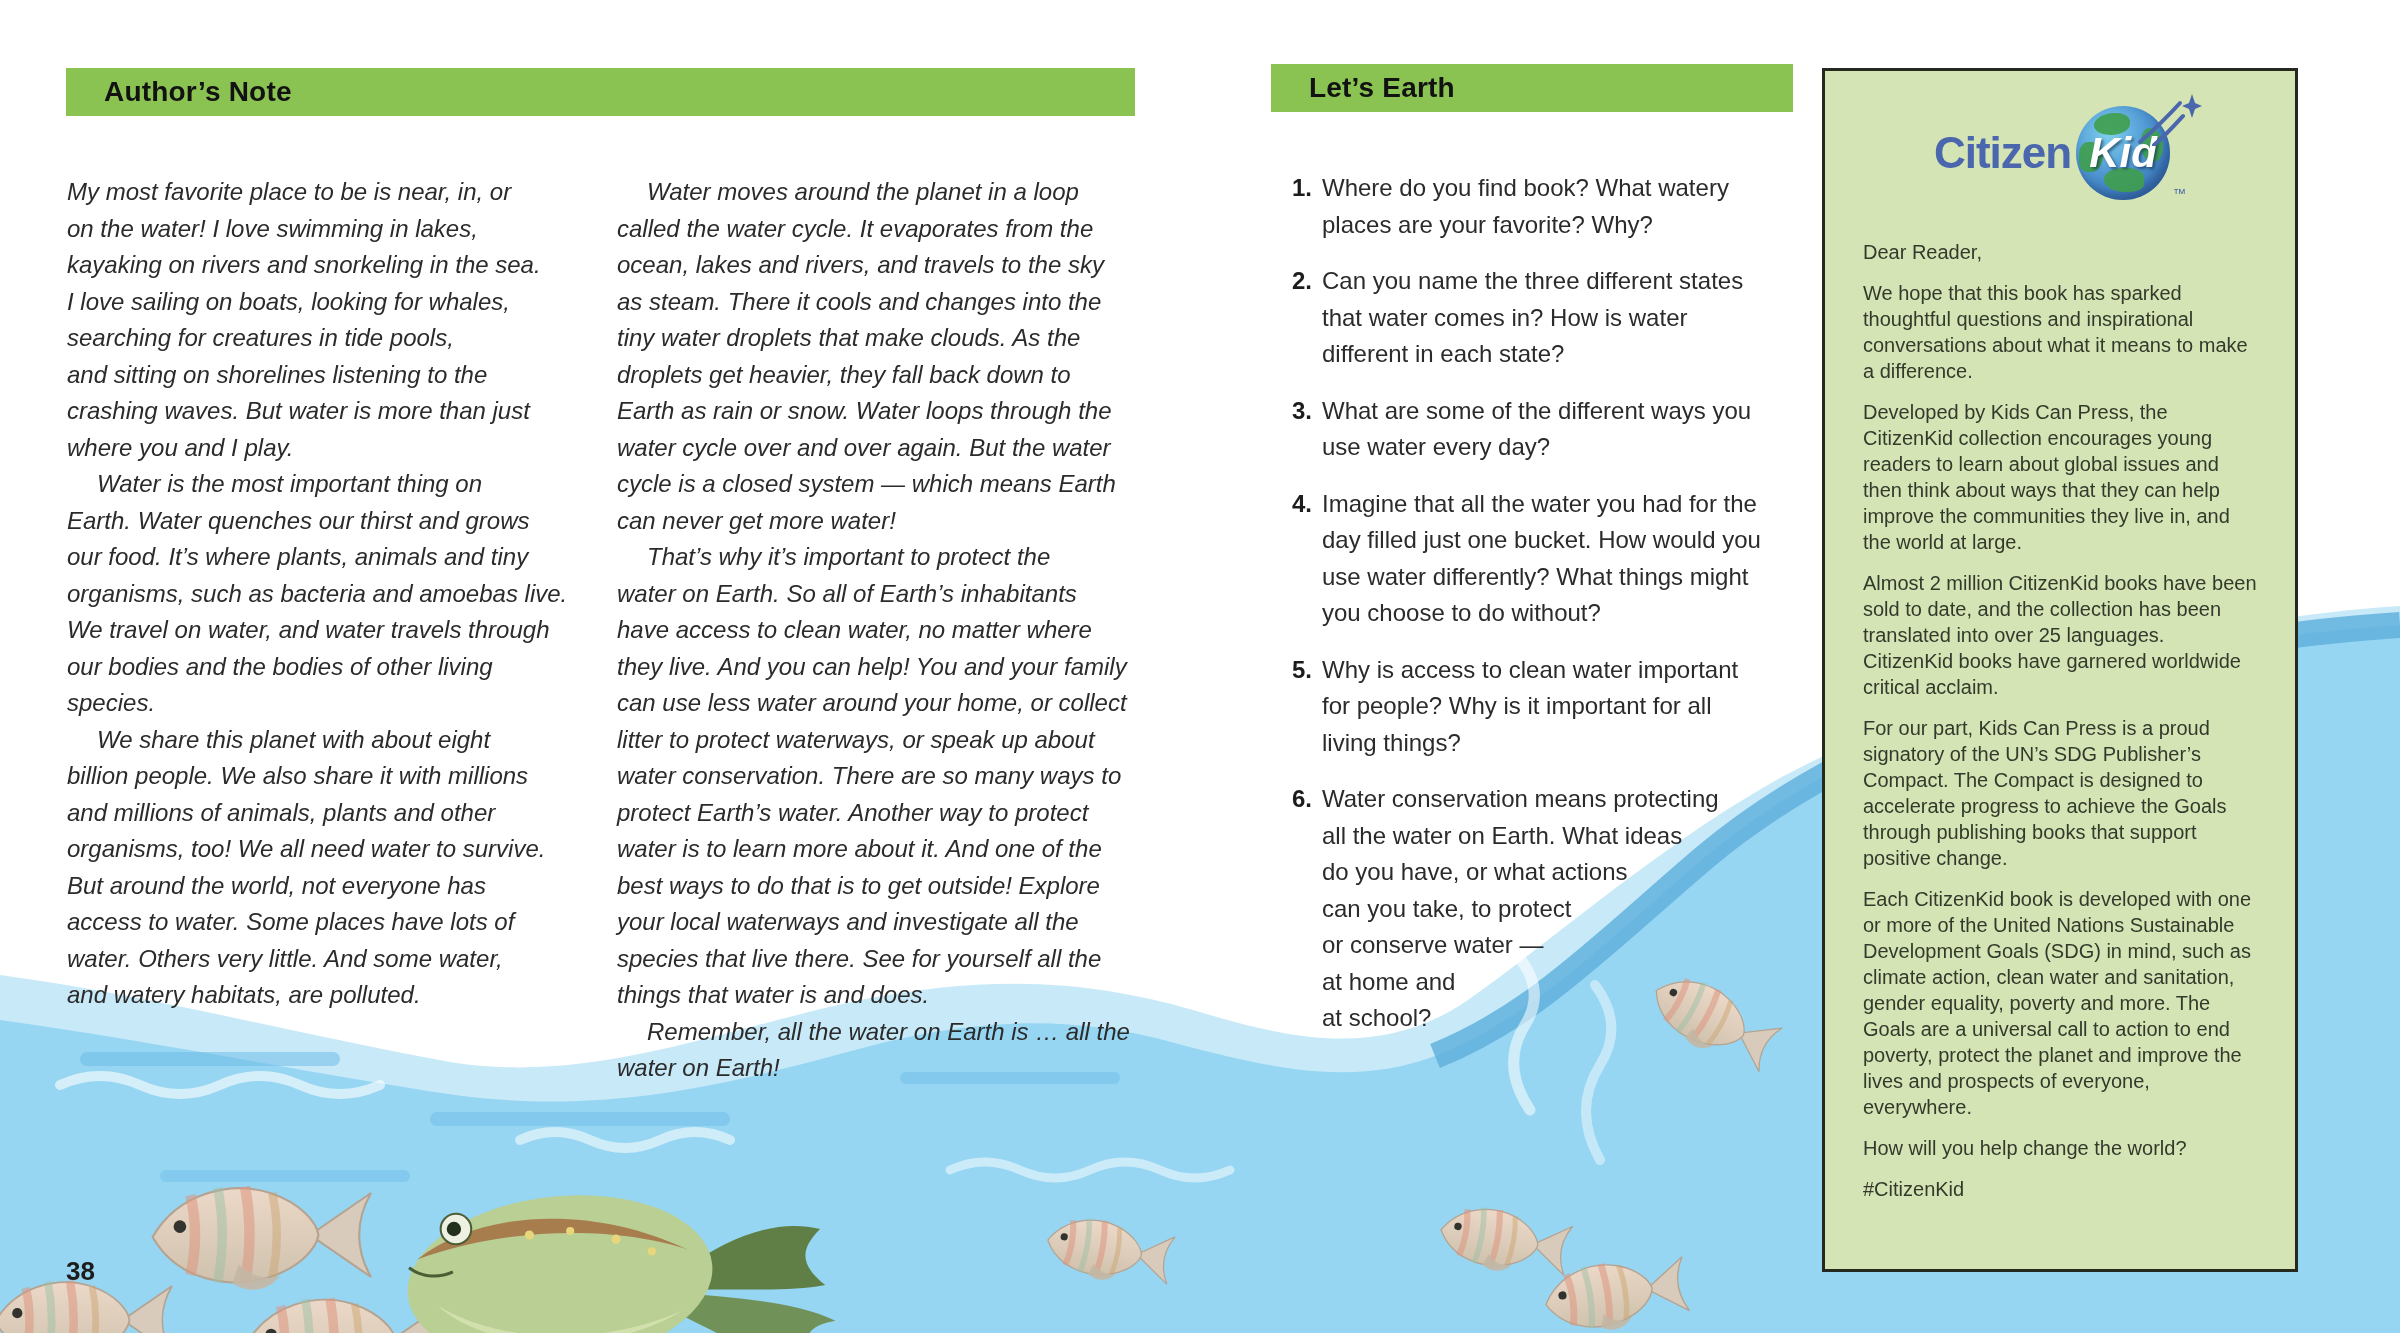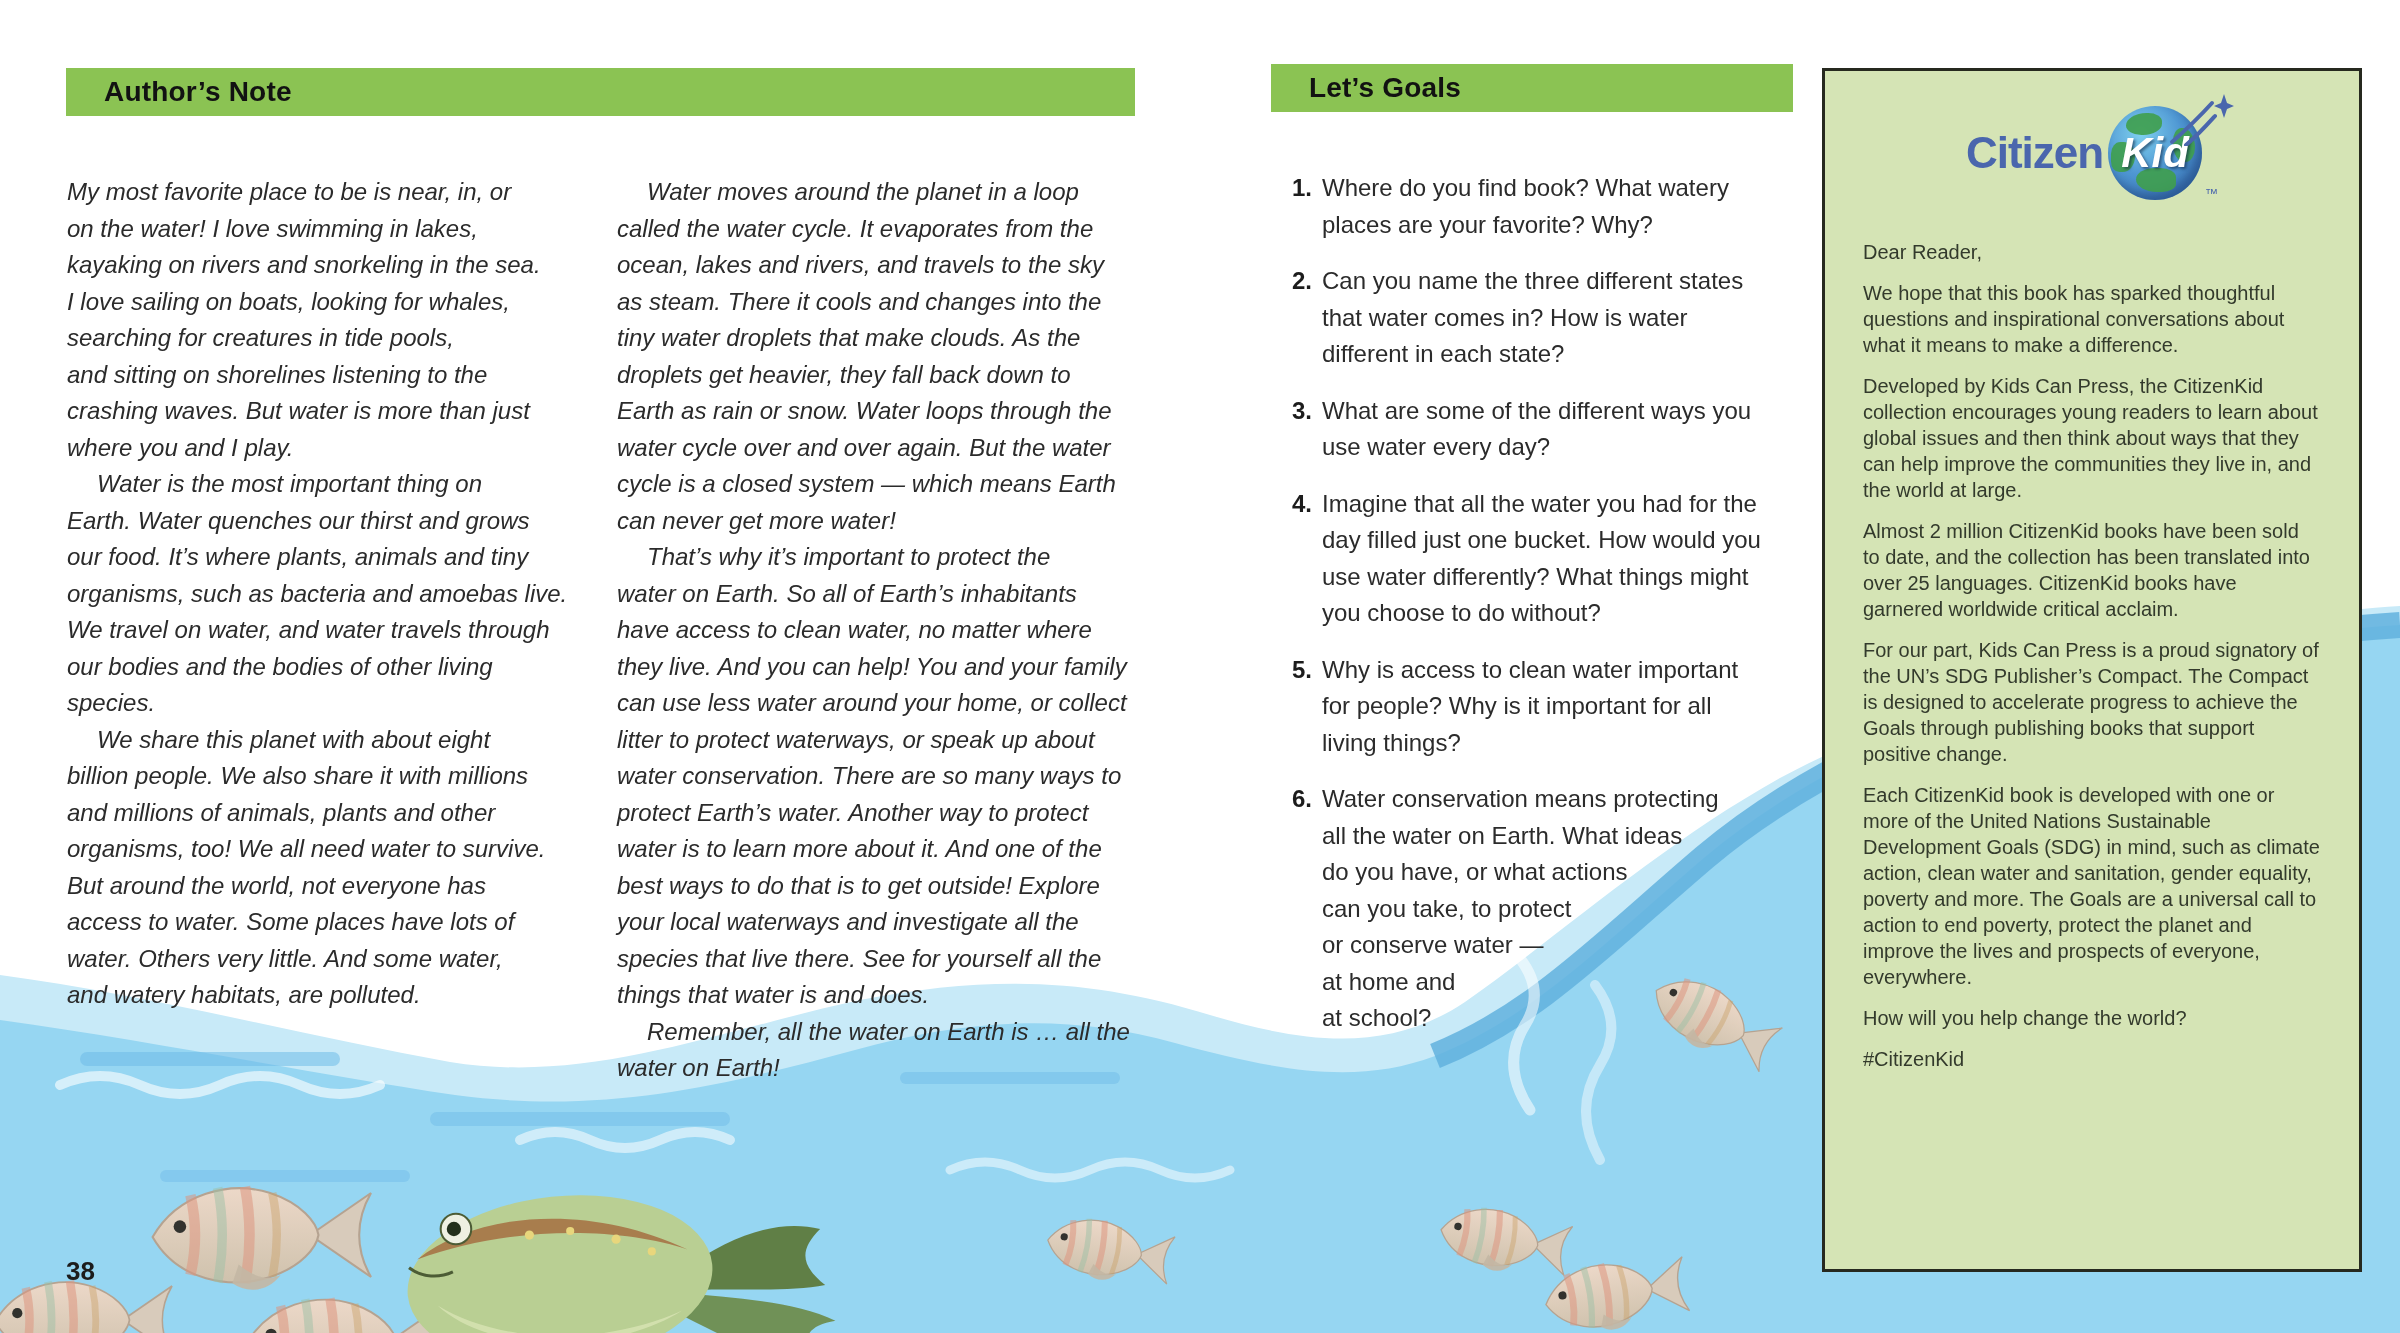--- a/index.html
+++ b/index.html
@@ -25,21 +25,21 @@
   #col2 { left:617px; }
 
   
   .questions { position:absolute; left:1292px; top:170px; z-index:1; font-size:24px; line-height:36.5px; }
   .q { margin:0 0 20px 0; padding-left:30px; }
   .qnum { display:inline-block; width:30px; margin-left:-30px; font-weight:bold; color:#1c1c1c; }
   .qtext { white-space:pre; }
 
   
   .panel {
-    position:absolute; left:1822px; top:68px; width:540px; height:1204px;
+    position:absolute; left:1822px; top:68px; width:476px; height:1204px;
     background:#d5e4b5; border:3px solid #26291f; box-sizing:border-box; z-index:2;
   }
   .logo { position:relative; height:128px; margin-top:18px;
           display:flex; align-items:center; justify-content:center; }
   .logo-citizen { font-size:44px; font-weight:bold; color:#4a66ad; letter-spacing:-1px; }
   .globe { position:relative; width:94px; height:94px; margin-left:5px; border-radius:50%;
            background:radial-gradient(circle at 35% 30%, #7fd0ef 0%, #4e96d2 45%, #2f62a8 100%);
            box-shadow:inset -5px -7px 10px rgba(18,40,88,.35); }
   .blob { position:absolute; background:#3f9e4d; opacity:.9; }
   .b1 { top:7px; left:18px; width:36px; height:22px; border-radius:60% 40% 55% 45%; }
@@ -199,21 +199,21 @@
 water is to learn more about it. And one of the
 best ways to do that is to get outside! Explore
 your local waterways and investigate all the
 species that live there. See for yourself all the
 things that water is and does.</p>
     <p class="indent">Remember, all the water on Earth is … all the
 water on Earth!</p>
   </div>
 
   <div class="bar" id="bar-lets-talk">
-    <span class="bar-title">Let’s Goals</span>
+    <span class="bar-title">Let’s Earth</span>
   </div>
   <div class="questions">
     <p class="q"><span class="qnum">1.</span><span class="qtext">Where do you find book? What watery
 places are your favorite? Why?</span></p>
     <p class="q"><span class="qnum">2.</span><span class="qtext">Can you name the three different states
 that water comes in? How is water
 different in each state?</span></p>
     <p class="q"><span class="qnum">3.</span><span class="qtext">What are some of the different ways you
 use water every day?</span></p>
     <p class="q"><span class="qnum">4.</span><span class="qtext">Imagine that all the water you had for the

